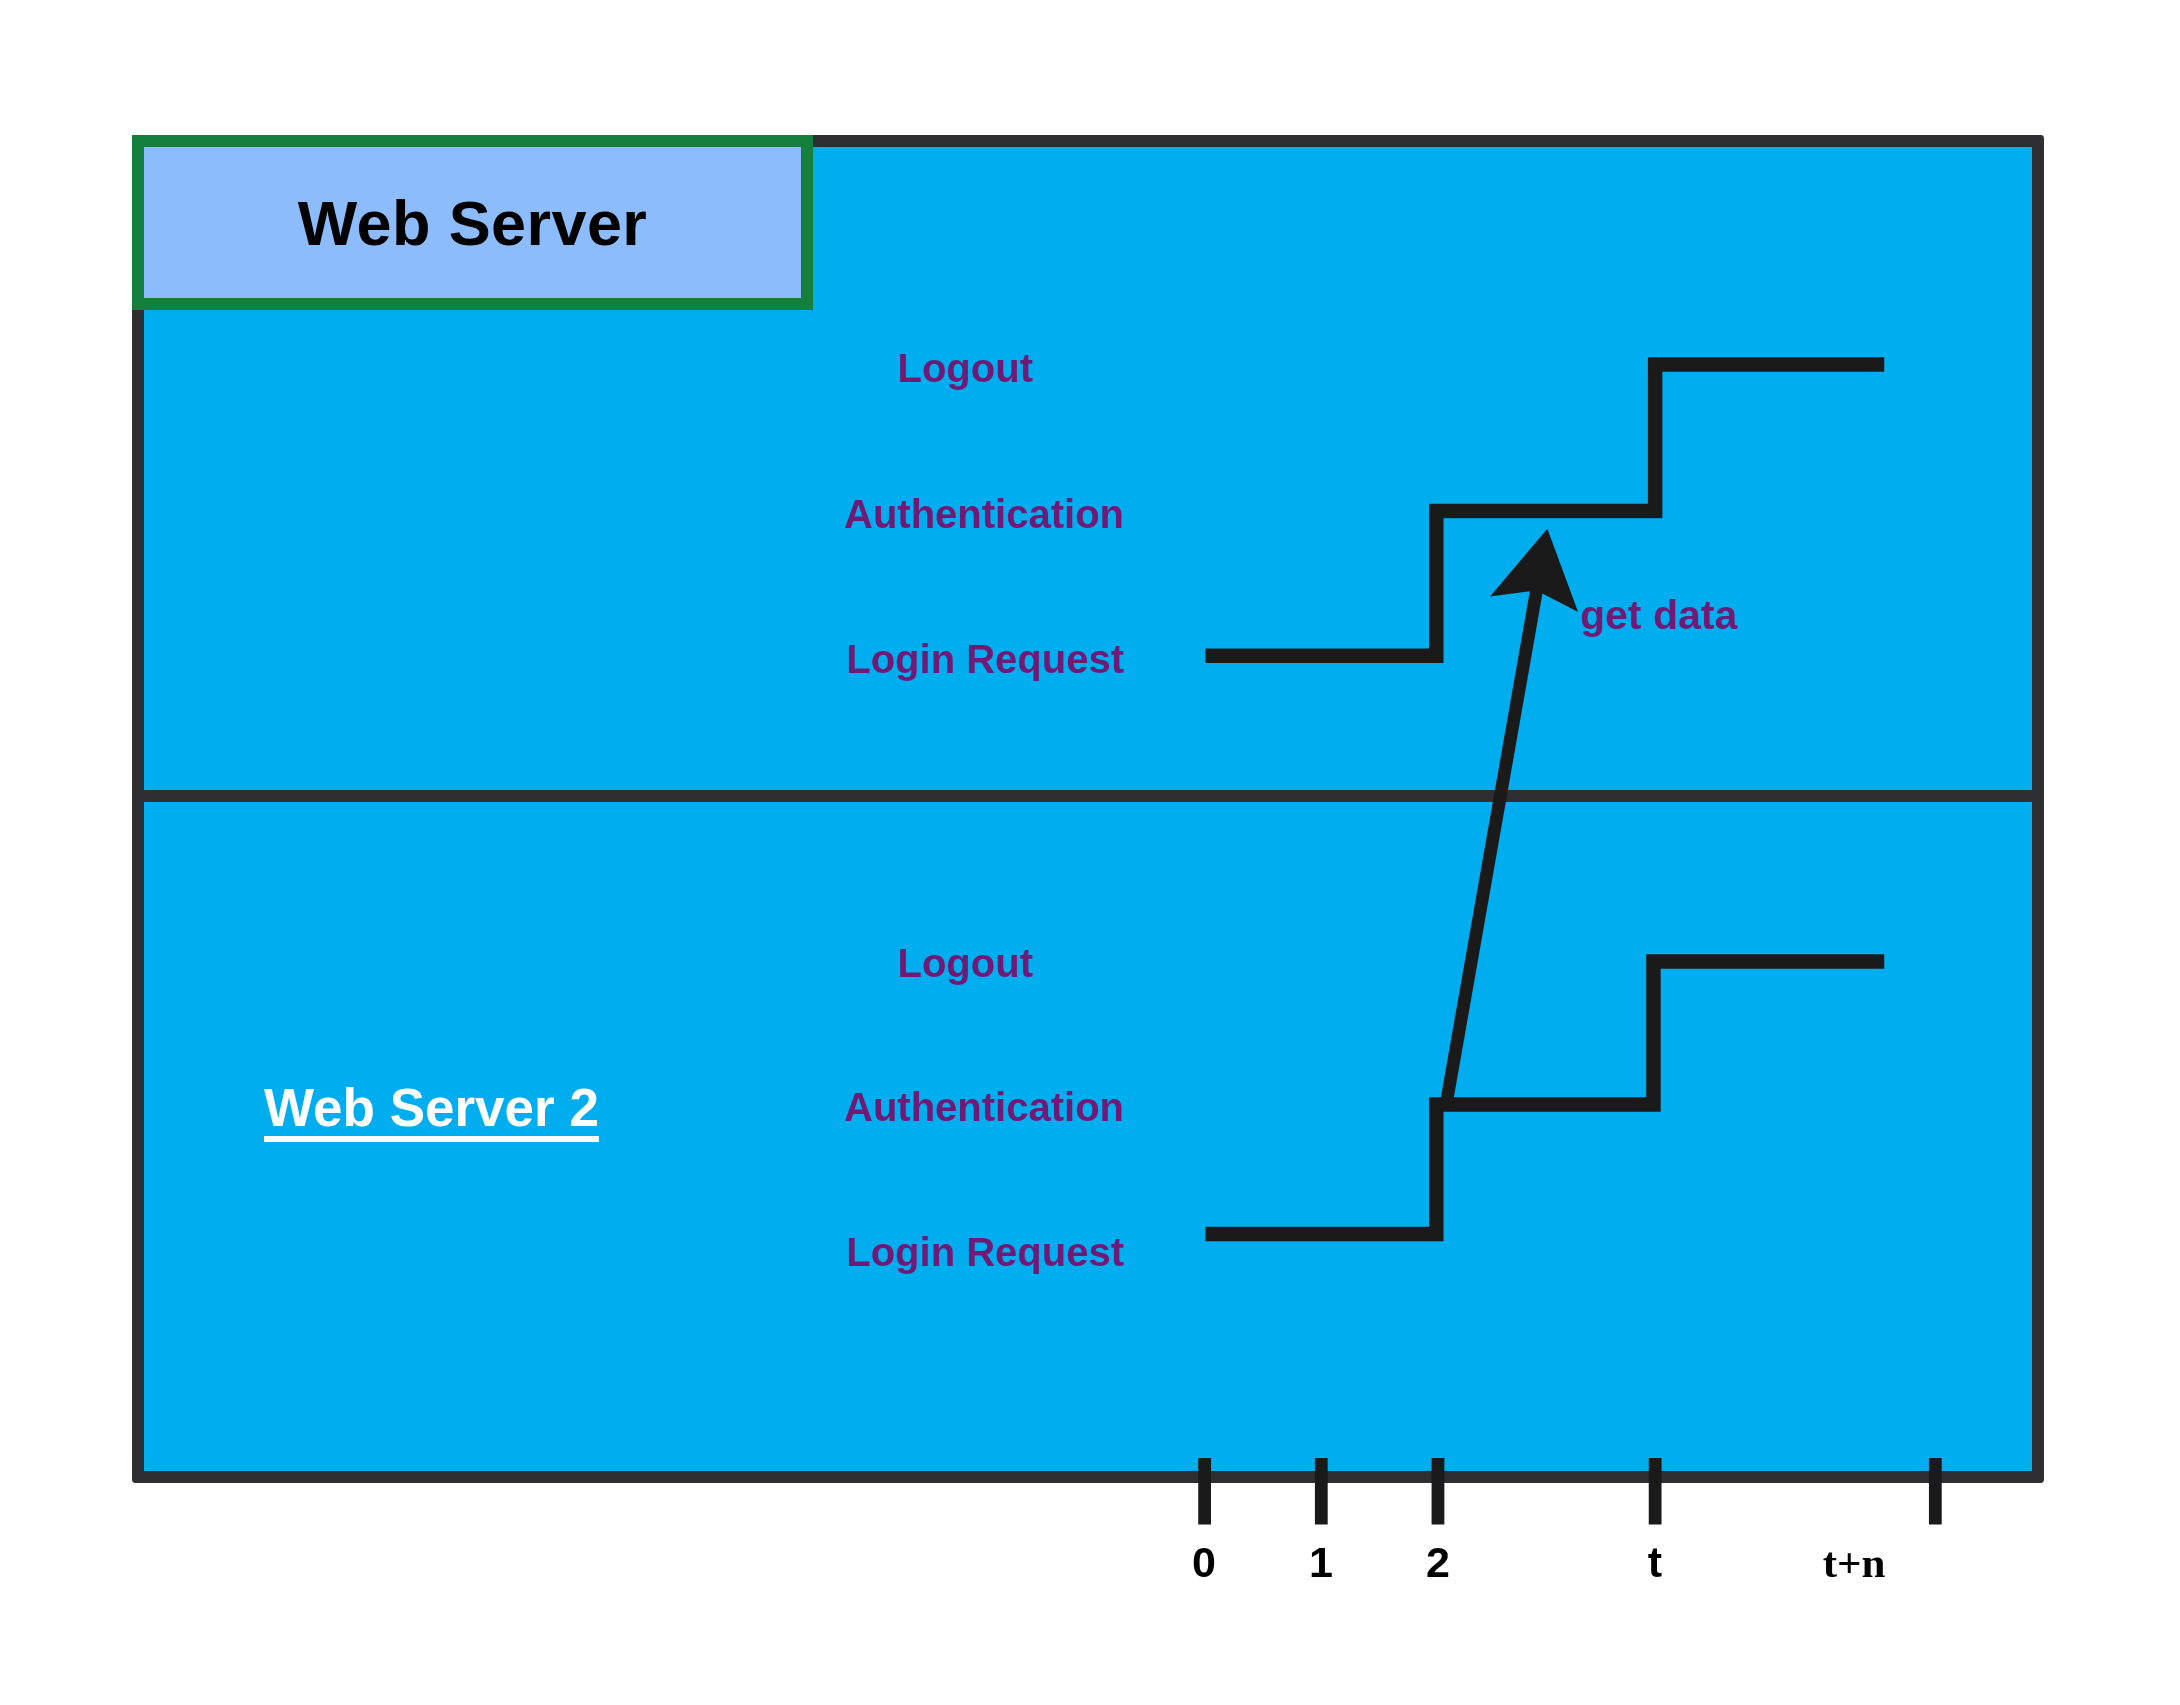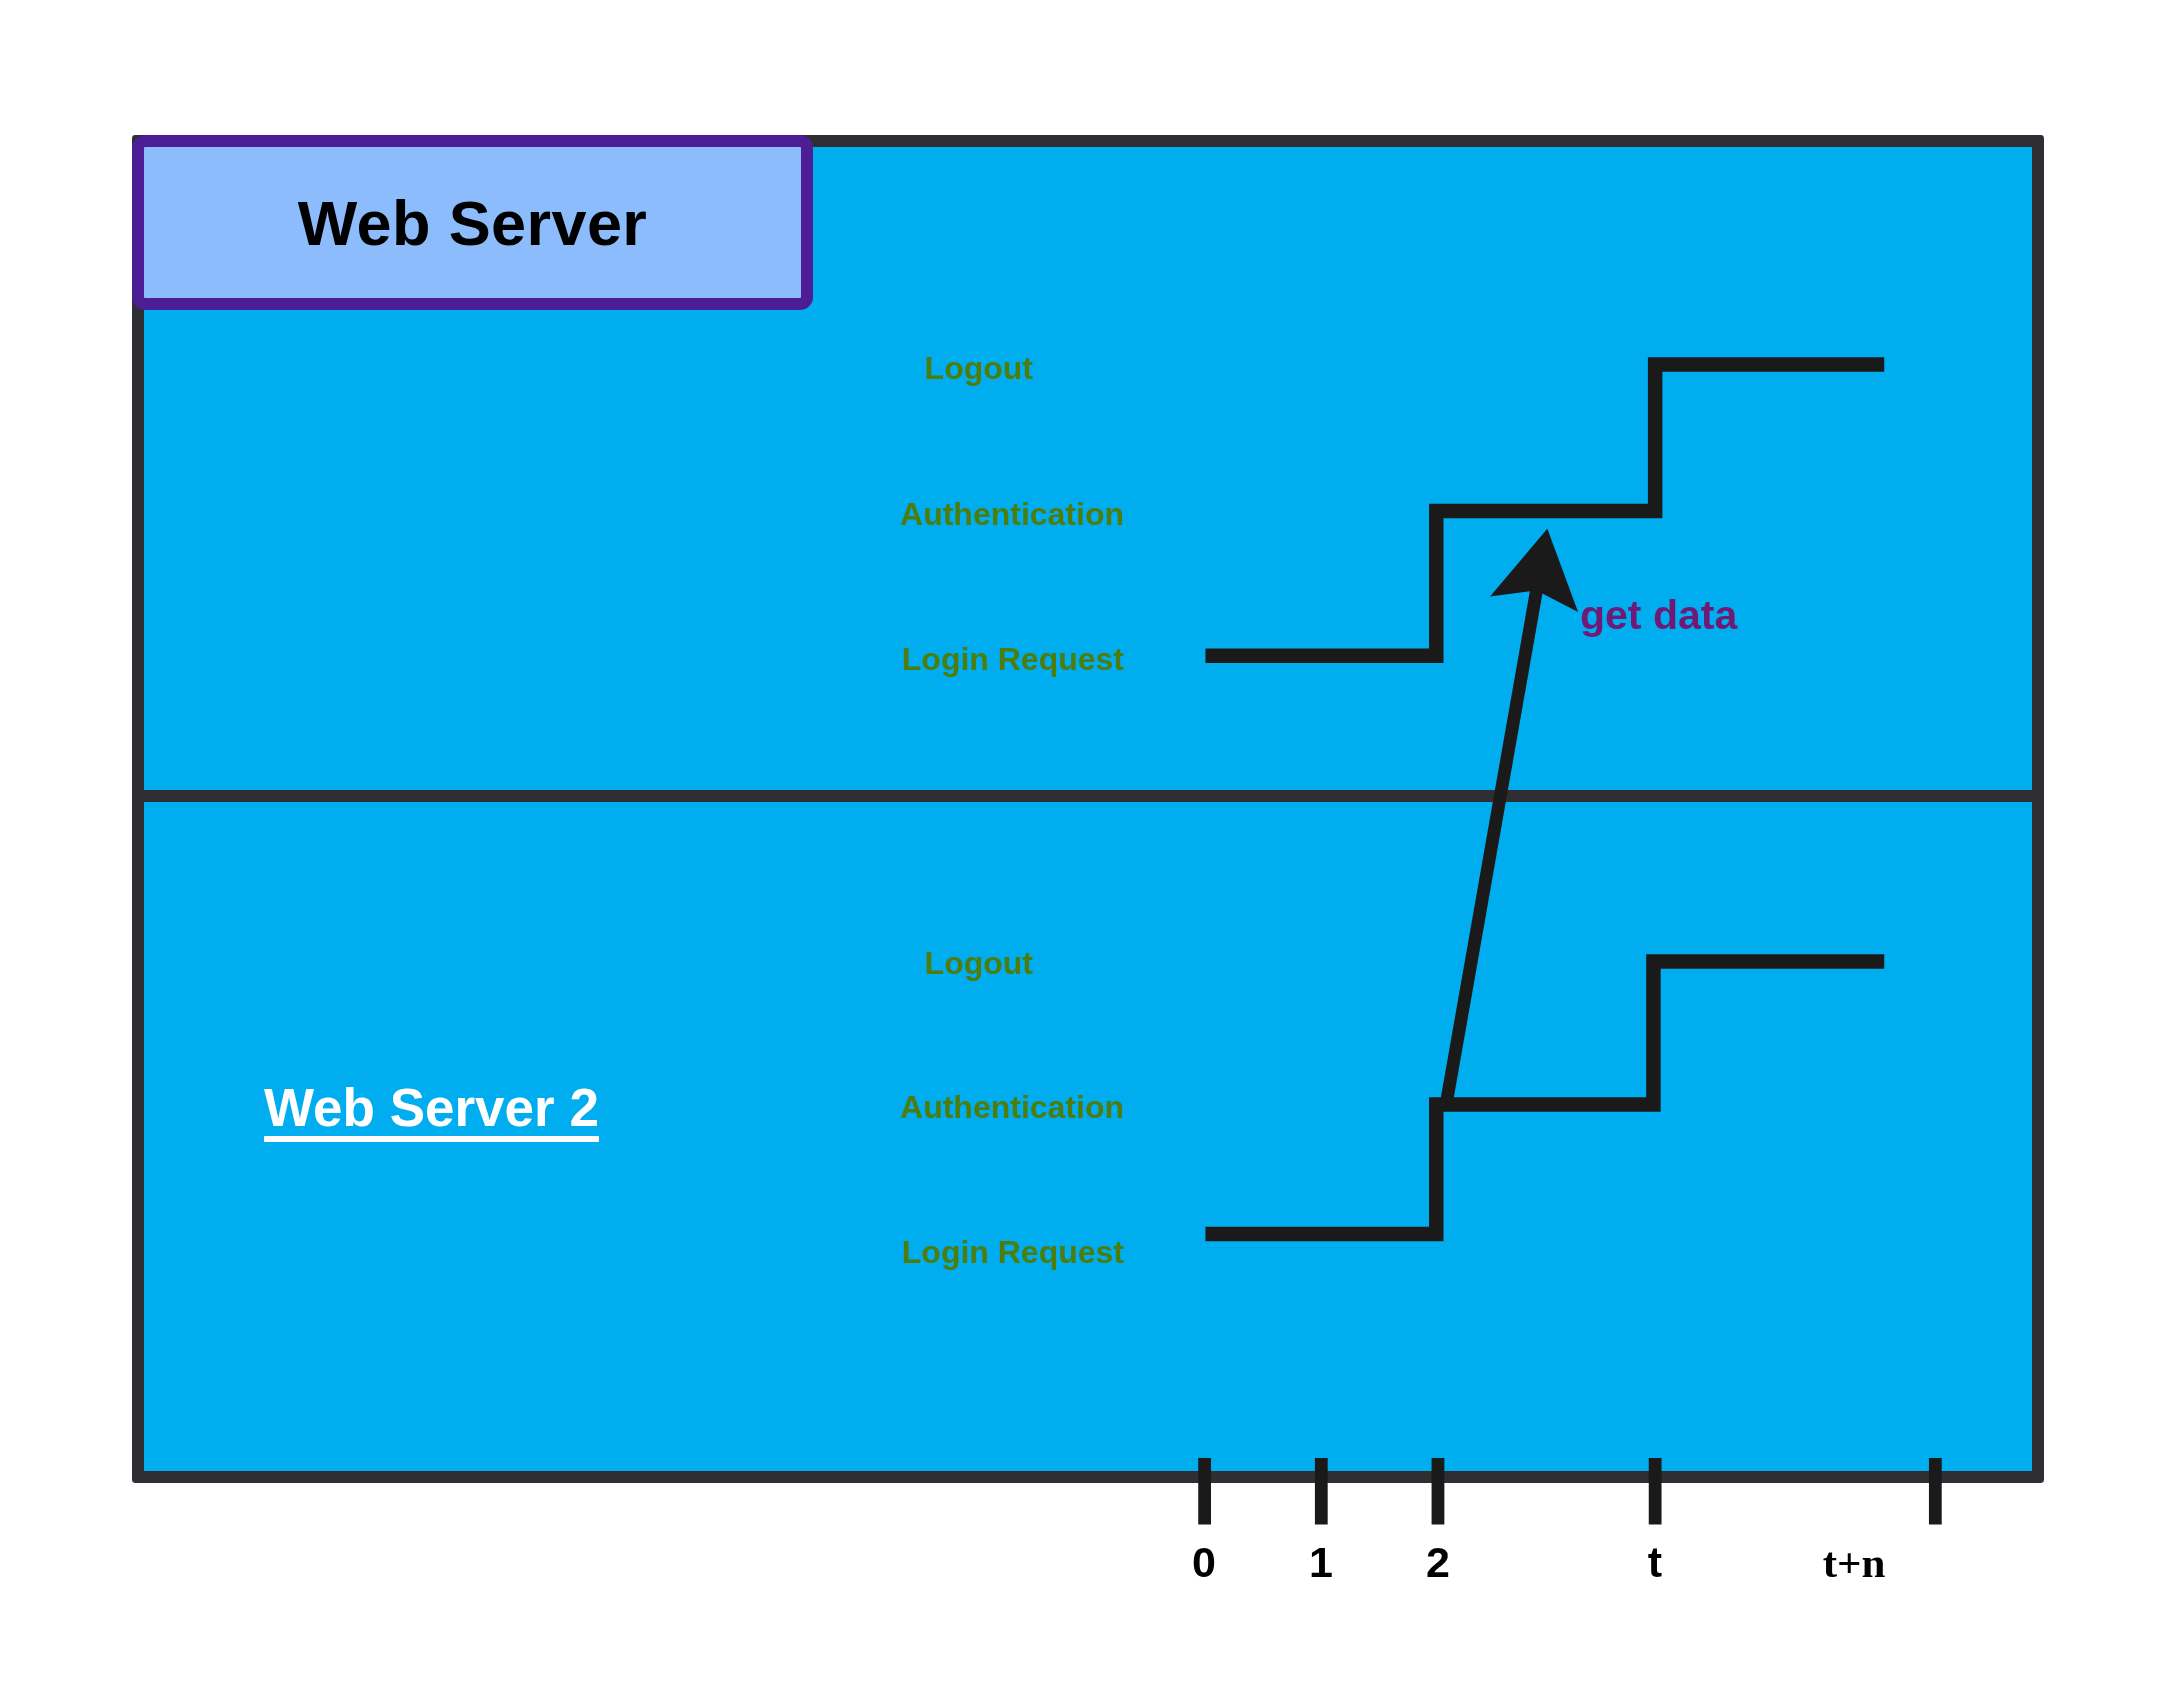--- a/index.html
+++ b/index.html
@@ -35,23 +35,23 @@
     border-radius: 3.4px;
   }
   
   .title-box {
     position: absolute;
     left: 132px;
     top: 135px;
     width: 681px;
     height: 175px;
     box-sizing: border-box;
-    border: 12px solid #4c1d95;
+    border: 12px solid #15803d;
     background: #8CBCFB;
-    border-radius: 13px;
+    border-radius: 0;
     display: flex;
     align-items: center;
     justify-content: center;
     z-index: 5;
   }
   .title-box .title-text {
     font-size: 63px;
     font-weight: bold;
     color: #000000;
     letter-spacing: 0.4px;
@@ -78,23 +78,23 @@
     text-decoration-thickness: 6px;
     text-underline-offset: 10.2px;
     z-index: 3;
   }
   #server1-label { left: 232px; top: 489px; }
   #server2-label { left: 232px; top: 1077px; margin-left: 32px; }
 
   
   .state-label {
     position: absolute;
-    font-size: 32px;
+    font-size: 40px;
     font-weight: bold;
-    color: #4d7c0f;
+    color: #701a75;
     white-space: nowrap;
     transform: translate(-100%, -50%);
     z-index: 3;
   }
   
   #p1-logout      { left: 1033px; top: 368px; }
   #p1-auth        { left: 1124px; top: 514px; }
   #p1-login       { left: 1124px; top: 659px; }
   
   #p2-logout      { left: 1033px; top: 963px; }

